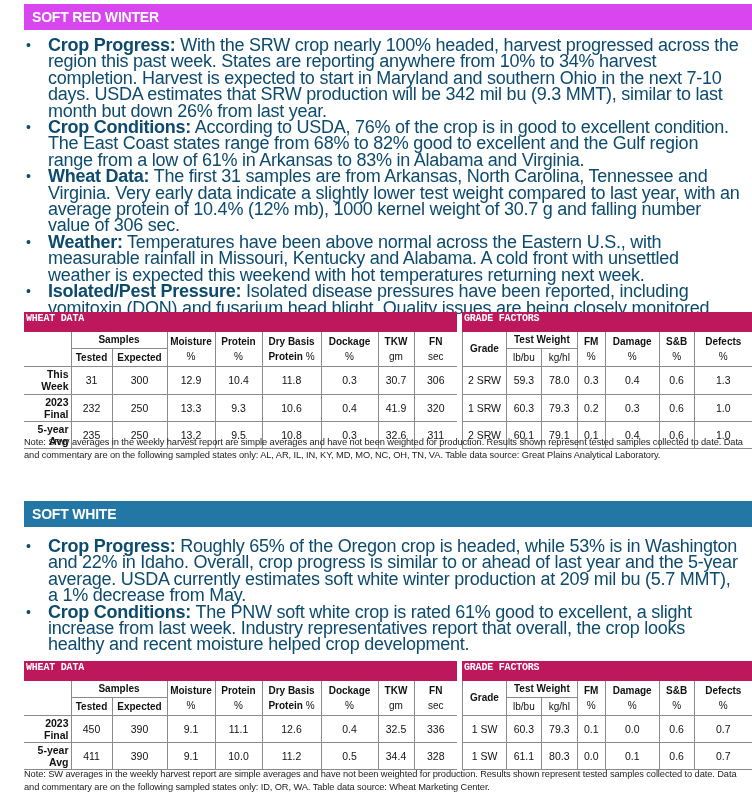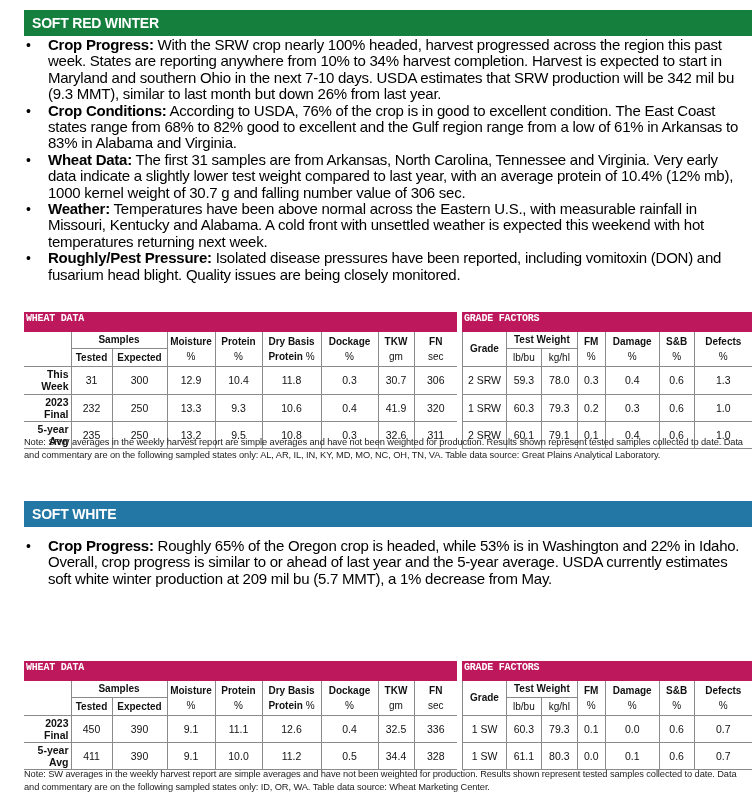--- a/index.html
+++ b/index.html
@@ -4,27 +4,27 @@
 <style>
   * { box-sizing: border-box; margin: 0; padding: 0; }
   html, body { width: 752px; height: 812px; background: #ffffff; overflow: hidden; }
   body { font-family: "Liberation Sans", sans-serif; color: #000; position: relative; }
 
   .section-banner {
     position: absolute; left: 24px; width: 728px; height: 26px;
     color: #ffffff; font-weight: bold; font-size: 14px;
     padding-left: 8px; line-height: 26px; letter-spacing: -0.2px;
   }
-  .srw-banner { top: 10px; background: #15803d; }
+  .srw-banner { top: 4px; background: #d946ef; }
   .sw-banner { top: 501px; background: #2377a4; }
 
   .bullets { position: absolute; left: 24px; width: 720px; list-style: none; }
   .bullets li {
-    position: relative; padding-left: 24px; font-size: 15px; line-height: 16.4px;
-    letter-spacing: -0.25px; color: #000000;
+    position: relative; padding-left: 24px; font-size: 18px; line-height: 16.4px;
+    letter-spacing: -0.25px; color: #0c4a6e;
   }
   .bullets li::before {
     content: "\2022"; position: absolute; left: 2px; top: 0; font-size: 14px;
   }
   .bullets li b { font-weight: bold; }
   .srw-bullets { top: 37px; }
   .sw-bullets { top: 538px; }
 
   .tbl-wrap { position: absolute; }
   table { border-collapse: collapse; font-size: 10px; }
@@ -49,21 +49,21 @@
 </head>
 <body>
 
 <div class="section-banner srw-banner">SOFT RED WINTER</div>
 
 <ul class="bullets srw-bullets">
   <li><b>Crop Progress:</b><span> With the SRW crop nearly 100% headed, harvest progressed across the region this past week. States are reporting anywhere from 10% to 34% harvest completion. Harvest is expected to start in Maryland and southern Ohio in the next 7-10 days. USDA estimates that SRW production will be 342 mil bu (9.3 MMT), similar to last month but down 26% from last year.</span></li>
   <li><b>Crop Conditions:</b><span> According to USDA, 76% of the crop is in good to excellent condition. The East Coast states range from 68% to 82% good to excellent and the Gulf region range from a low of 61% in Arkansas to 83% in Alabama and Virginia.</span></li>
   <li><b>Wheat Data:</b><span> The first 31 samples are from Arkansas, North Carolina, Tennessee and Virginia. Very early data indicate a slightly lower test weight compared to last year, with an average protein of 10.4% (12% mb), 1000 kernel weight of 30.7 g and falling number value of 306 sec.</span></li>
   <li><b>Weather:</b><span> Temperatures have been above normal across the Eastern U.S., with measurable rainfall in Missouri, Kentucky and Alabama. A cold front with unsettled weather is expected this weekend with hot temperatures returning next week.</span></li>
-  <li><b>Roughly/Pest Pressure:</b><span> Isolated disease pressures have been reported, including vomitoxin (DON) and fusarium head blight. Quality issues are being closely monitored.</span></li>
+  <li><b>Isolated/Pest Pressure:</b><span> Isolated disease pressures have been reported, including vomitoxin (DON) and fusarium head blight. Quality issues are being closely monitored.</span></li>
 </ul>
 
 <div class="tbl-wrap" style="left:24px; top:312px; width:433px;">
   <div class="hdr-bar">WHEAT DATA</div>
   <table style="width:433px;">
     <colgroup>
       <col style="width:47px">
         <col style="width:41px">
         <col style="width:55px">
         <col style="width:48px">
@@ -180,20 +180,21 @@
   </tbody>
     </table>
 </div>
 
 <div class="note" style="top:436px;">Note: SRW averages in the weekly harvest report are simple averages and have not been weighted for production. Results shown represent tested samples collected to date. Data and commentary are on the following sampled states only: AL, AR, IL, IN, KY, MD, MO, NC, OH, TN, VA. Table data source: Great Plains Analytical Laboratory.</div>
 
 <div class="section-banner sw-banner">SOFT WHITE</div>
 
 <ul class="bullets sw-bullets">
   <li><b>Crop Progress:</b><span> Roughly 65% of the Oregon crop is headed, while 53% is in Washington and 22% in Idaho. Overall, crop progress is similar to or ahead of last year and the 5-year average. USDA currently estimates soft white winter production at 209 mil bu (5.7 MMT), a 1% decrease from May.</span></li>
+  <li><b>Crop Conditions:</b><span> The PNW soft white crop is rated 61% good to excellent, a slight increase from last week. Industry representatives report that overall, the crop looks healthy and recent moisture helped crop development.</span></li>
 </ul>
 
 <div class="tbl-wrap" style="left:24px; top:661px; width:433px;">
   <div class="hdr-bar">WHEAT DATA</div>
   <table style="width:433px;">
     <colgroup>
       <col style="width:47px">
         <col style="width:41px">
         <col style="width:55px">
         <col style="width:48px">

